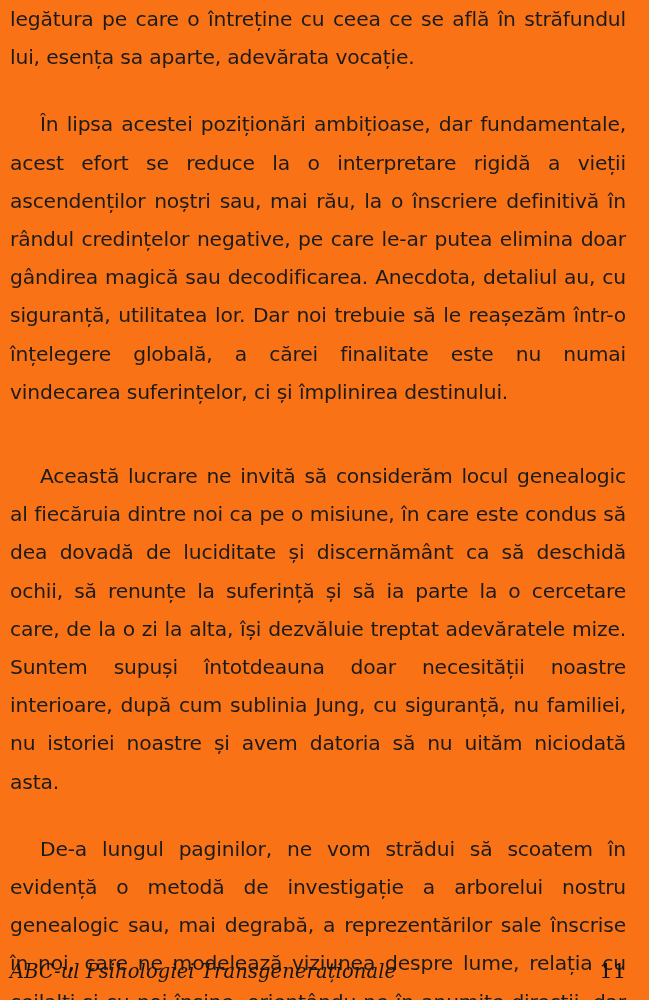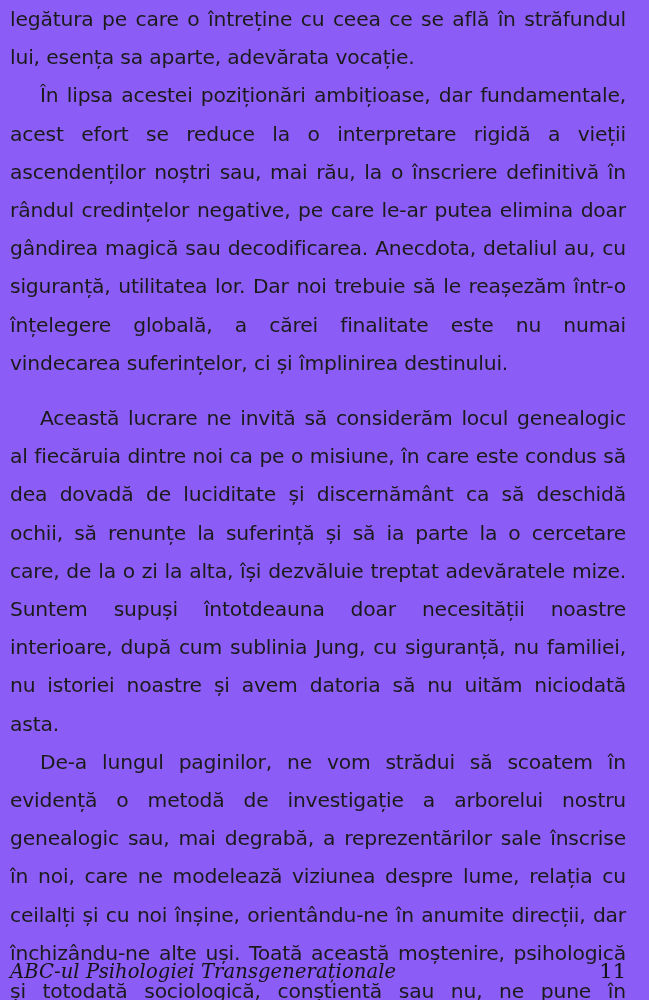--- a/index.html
+++ b/index.html
@@ -6,21 +6,21 @@
   html, body {
     margin: 0;
     padding: 0;
     background: #ffffff;
   }
 
   .page {
     position: relative;
     width: 649px;
     height: 1000px;
-    background: #8b5cf6;
+    background: #f97316;
     overflow: hidden;
     box-sizing: border-box;
     font-family: "DejaVu Sans", "Liberation Sans", sans-serif;
     -webkit-font-smoothing: antialiased;
   }
 
   .text-column {
     position: absolute;
     left: 10px;
     top: 0px;
@@ -41,20 +41,21 @@
     -webkit-hyphens: manual;
   }
 
   
   .para.cont {
     text-indent: 0;
   }
 
   .para.indent {
     text-indent: 30px;
+    margin-top: 29px;
   }
 
   
   .block-gap {
     height: 17px;
   }
 
   .footer {
     position: absolute;
     left: 10px;

